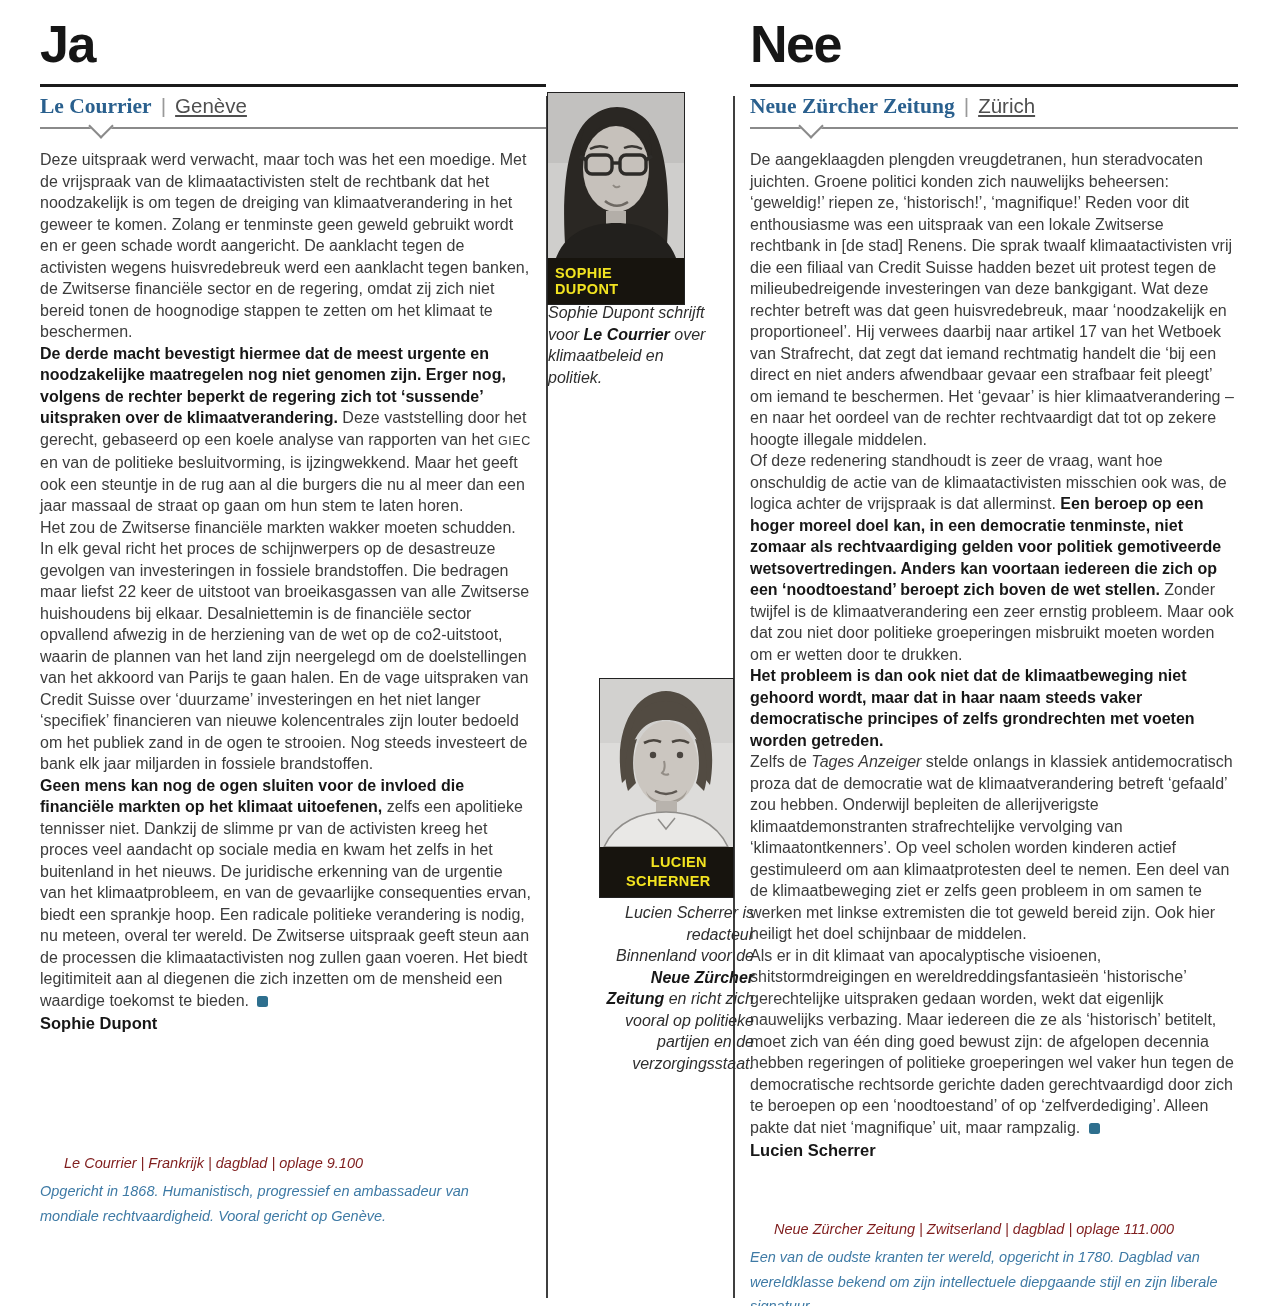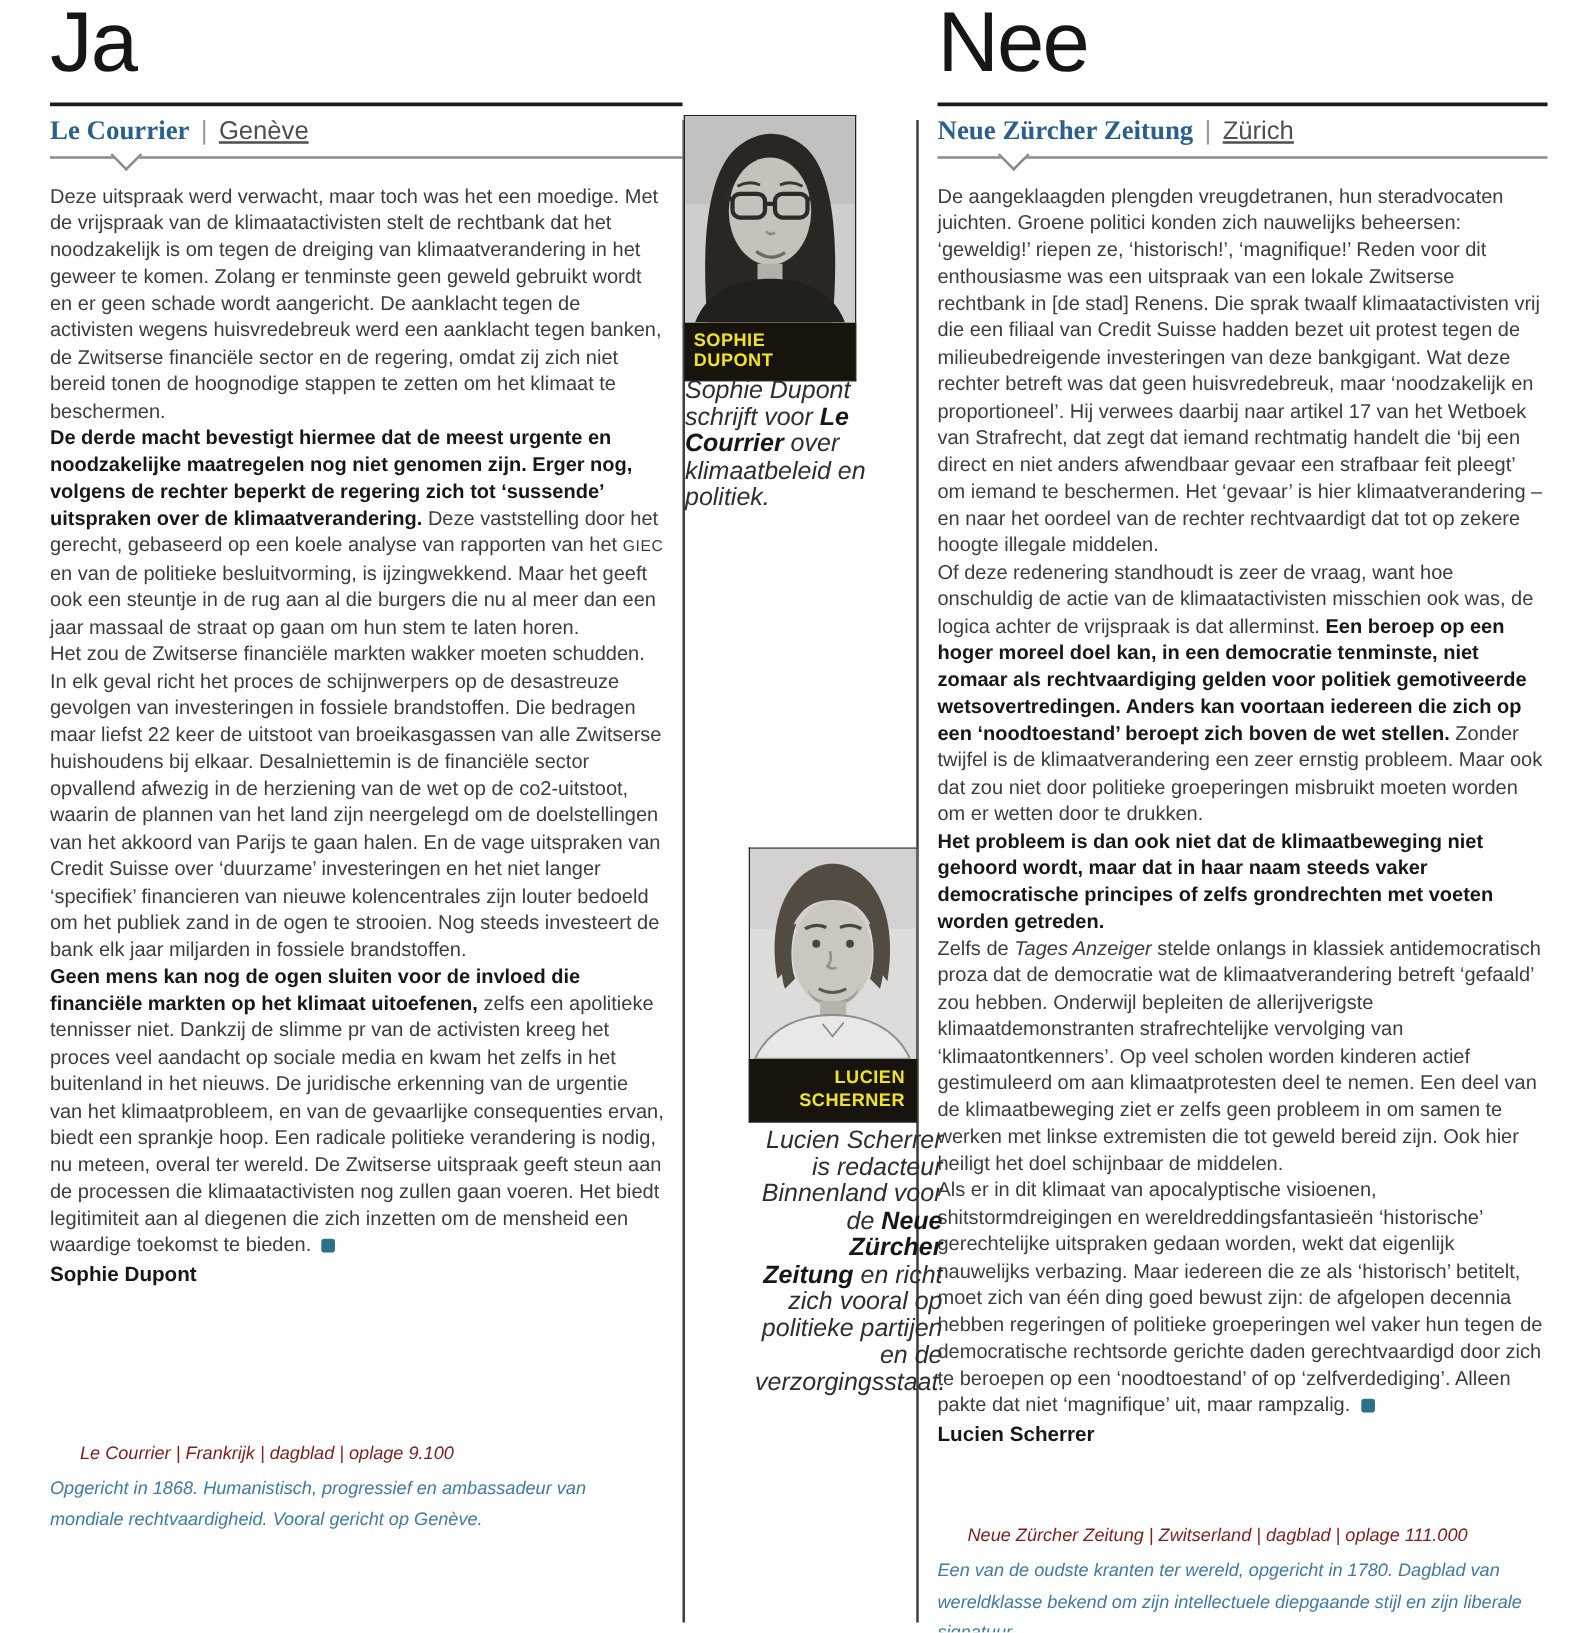--- a/index.html
+++ b/index.html
@@ -19,22 +19,22 @@
     width:1274px;height:1306px;
     background:#fff;overflow:hidden;
     font-family:"Liberation Sans", sans-serif;
     color:var(--text);
   }
   
   .col{position:absolute;top:0;}
   .col-left{left:40px;width:492px;}
   .col-right{left:750px;width:487px;}
   .headline{
-    margin:0;padding-top:2px;
-    font-size:68px;line-height:0.95;font-weight:400;
+    margin:0;padding-top:20px;
+    font-size:52px;line-height:0.95;font-weight:700;
     letter-spacing:-1.5px;color:#161616;
   }
   .rules{margin-top:15px;}
   .col-left .rules{width:506px;}
   .col-right .rules{width:488px;}
   .rule-thick{border-top:3px solid var(--rule-dark);}
   .src-line{display:flex;align-items:baseline;gap:9px;padding:7px 0 8px;}
   .src-name{
     font-family:"Liberation Serif", serif;
     font-weight:700;font-size:21.5px;color:var(--brand-blue);
@@ -73,24 +73,24 @@
   .photo-card{position:absolute;margin:0;z-index:2;background:#fff;}
   .photo-card-1{left:547px;top:92px;width:138px;}
   .photo-card-2{left:599px;top:678px;width:135px;}
   .photo-frame{display:block;border:1px solid #222;border-bottom:none;}
   .photo-frame svg{display:block;}
   .name-bar{
     background:var(--bar-black);color:var(--caption-yellow);
     font-weight:700;font-size:14.5px;letter-spacing:0.4px;
     padding:7px 7px;border:1px solid #222;border-top:none;
   }
-  .name-bar-right{text-align:right;line-height:19px;padding:6px 9px;}
+  .name-bar-right{text-align:right;line-height:19px;padding:6px 26px;}
   .caption{
     position:absolute;z-index:2;
-    font-style:italic;font-size:20px;line-height:21.5px;color:#2e2e2e;
+    font-style:italic;font-size:16px;line-height:21.5px;color:#2e2e2e;
   }
   .caption .para{margin:0;}
   .caption-1{left:548px;top:302px;width:158px;}
   .caption-2{left:604px;top:902px;width:150px;text-align:right;}
 </style>
 </head>
 <body>
 
 <div id="page">
 

